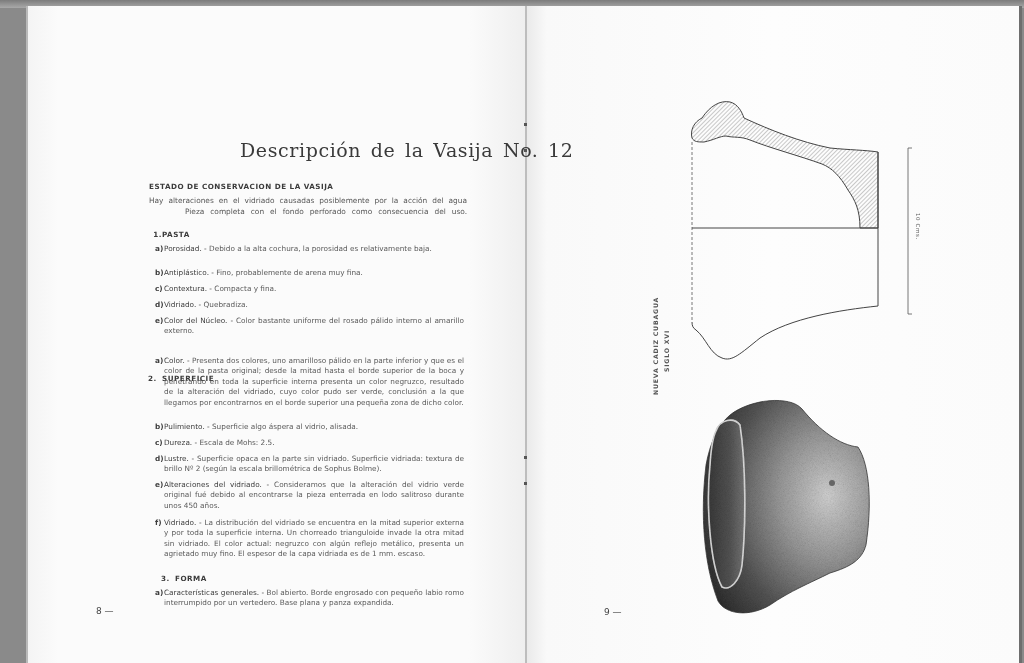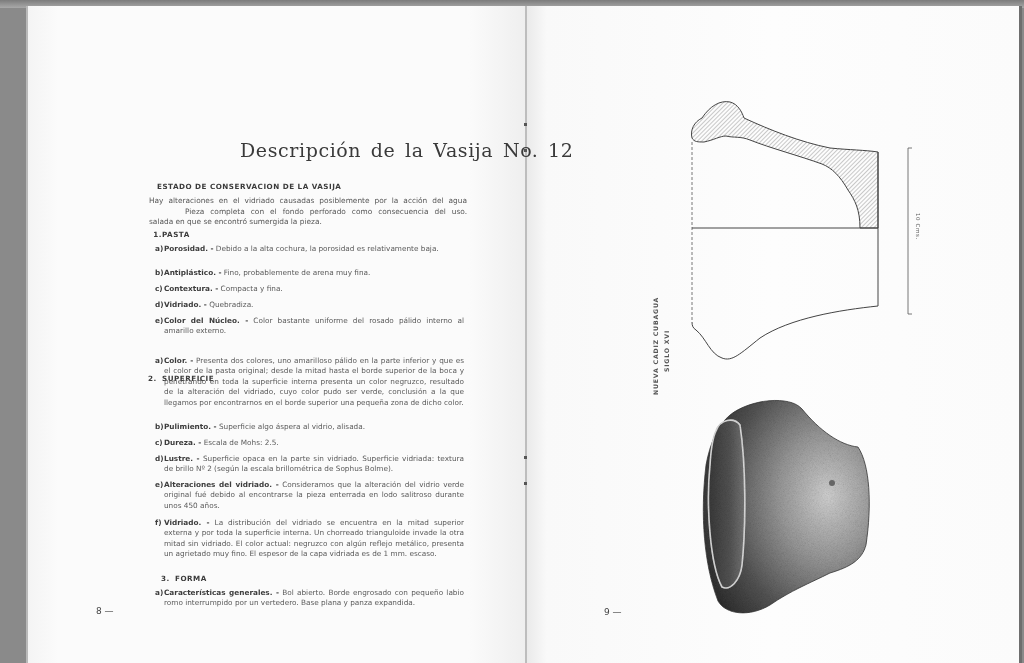--- a/index.html
+++ b/index.html
@@ -36,21 +36,21 @@
   .title {
     position: absolute; left: 240px; top: 139px;
     font-family: "DejaVu Serif", serif; font-size: 19px; color: #3a3a3a;
     letter-spacing: 0.6px; word-spacing: 3px; white-space: nowrap;
   }
   .text { position: absolute; font-size: 7.4px; line-height: 10.6px; color: #555; }
   .heading { position: absolute; font-size: 7.2px; font-weight: bold; color: #3b3b3b; letter-spacing: 0.5px; white-space: nowrap; }
   .num { display: inline-block; width: 14px; }
   .item { position: absolute; left: 164px; width: 300px; font-size: 7.3px; line-height: 10.4px; color: #5a5a5a; text-align: justify; }
   .item .lbl { position: absolute; left: -9px; font-weight: bold; color: #3d3d3d; }
-  .item .key { font-weight: bold; color: #3d3d3d; }
+  .item .key { font-weight: normal; color: #3d3d3d; }
   .pagenum { position: absolute; font-size: 9px; color: #444; white-space: nowrap; }
 
   .rot-label {
     position: absolute; transform: rotate(-90deg); transform-origin: left top;
     font-size: 6.2px; font-weight: bold; color: #555; letter-spacing: 0.8px; white-space: nowrap;
   }
   .scale-text {
     position: absolute; transform: rotate(90deg); transform-origin: left top;
     font-size: 5.5px; color: #666; letter-spacing: 0.6px; white-space: nowrap;
   }
@@ -64,25 +64,24 @@
 <div class="page page-left"></div>
 <div class="page page-right"></div>
 <div class="gutter"></div>
 <div class="staple" style="top:123px"></div>
 <div class="staple" style="top:149px"></div>
 <div class="staple" style="top:456px"></div>
 <div class="staple" style="top:482px"></div>
 
 <div class="title">Descripción de la Vasija No. 12</div>
 
-<div class="heading" style="left:149px; top:182px;margin-left:8px;">ESTADO DE CONSERVACION DE LA VASIJA</div>
+<div class="heading" style="left:149px; top:182px;">ESTADO DE CONSERVACION DE LA VASIJA</div>
 <div class="text" style="left:149px; top:196px; width:318px;">
   <div style="text-align:justify; text-align-last:justify;">Hay alteraciones en el vidriado causadas posiblemente por la acción del agua</div>
   <div style="padding-left:36px; text-align:justify; text-align-last:justify;">Pieza completa con el fondo perforado como consecuencia del uso.</div>
-  <div>salada en que se encontró sumergida la pieza.</div>
 </div>
 
 <div class="heading" style="left:148px; top:230px;text-align:right;">
   <span class="num">1.</span><span>PASTA</span>
 </div>
 
 <div class="item" style="top:244px;">
   <span class="lbl">a)</span><span class="key">Porosidad. -</span><span> Debido a la alta cochura, la porosidad es relativamente baja.</span>
 </div>
 <div class="item" style="top:268px;">

